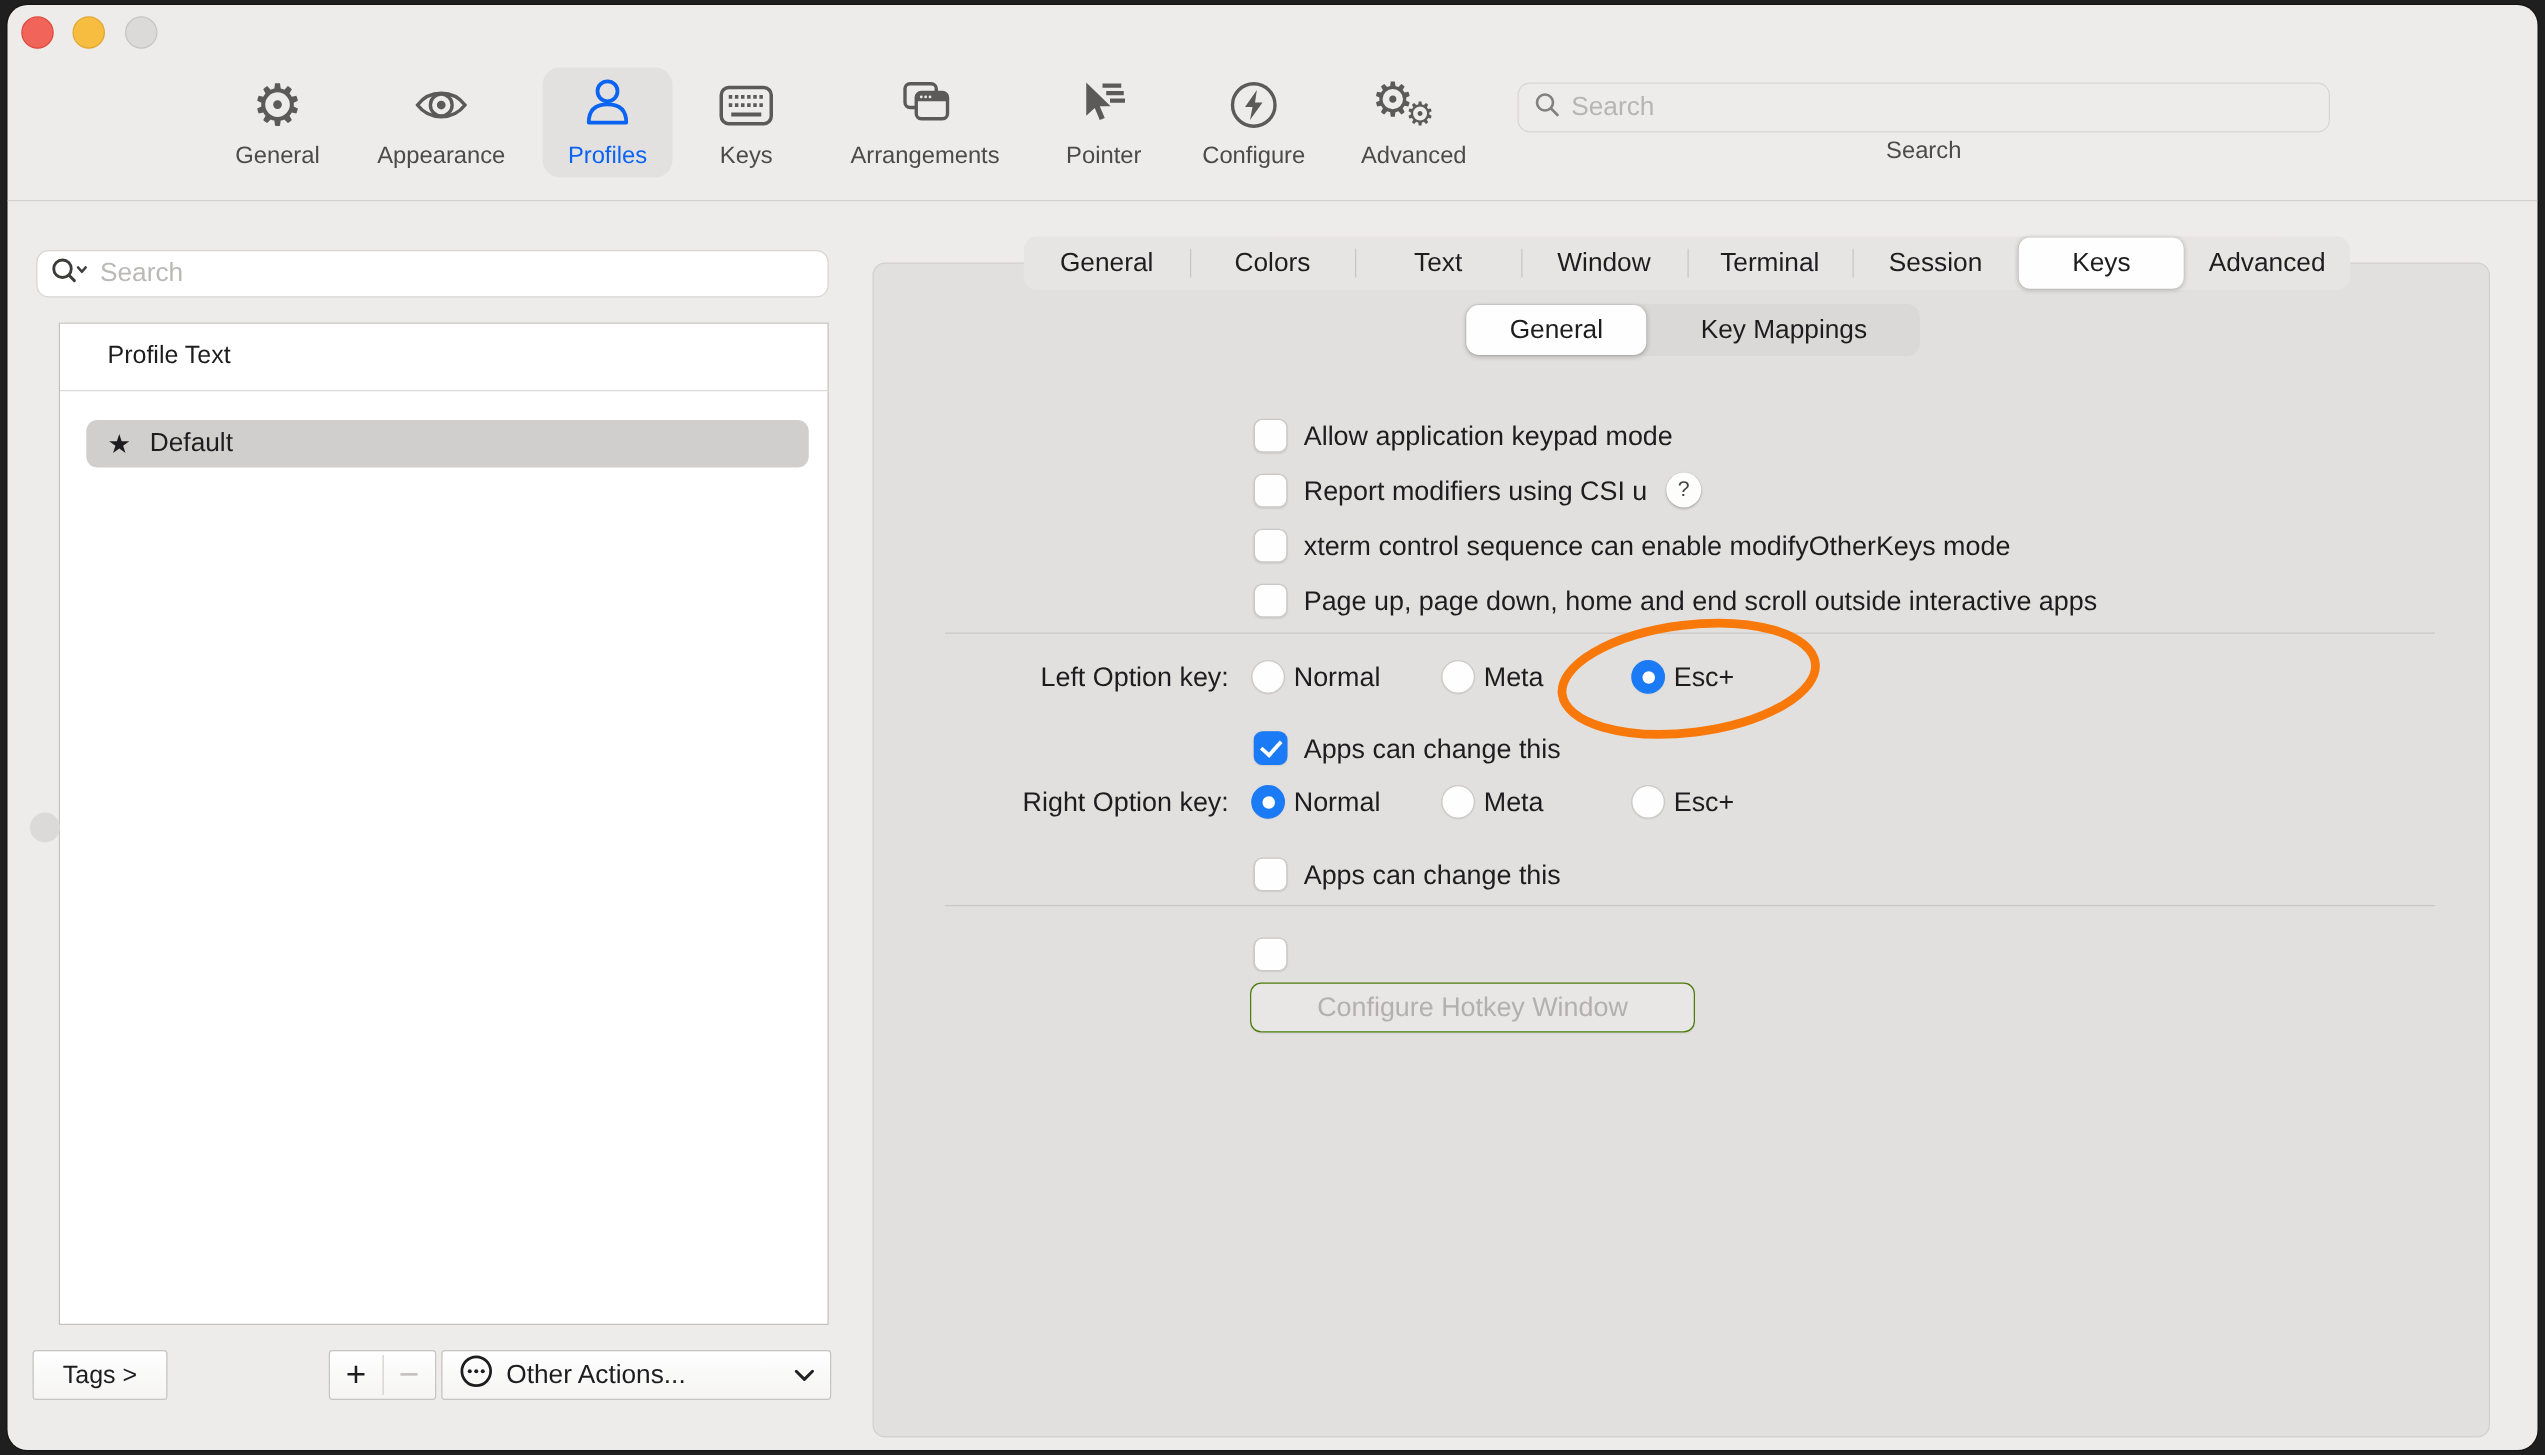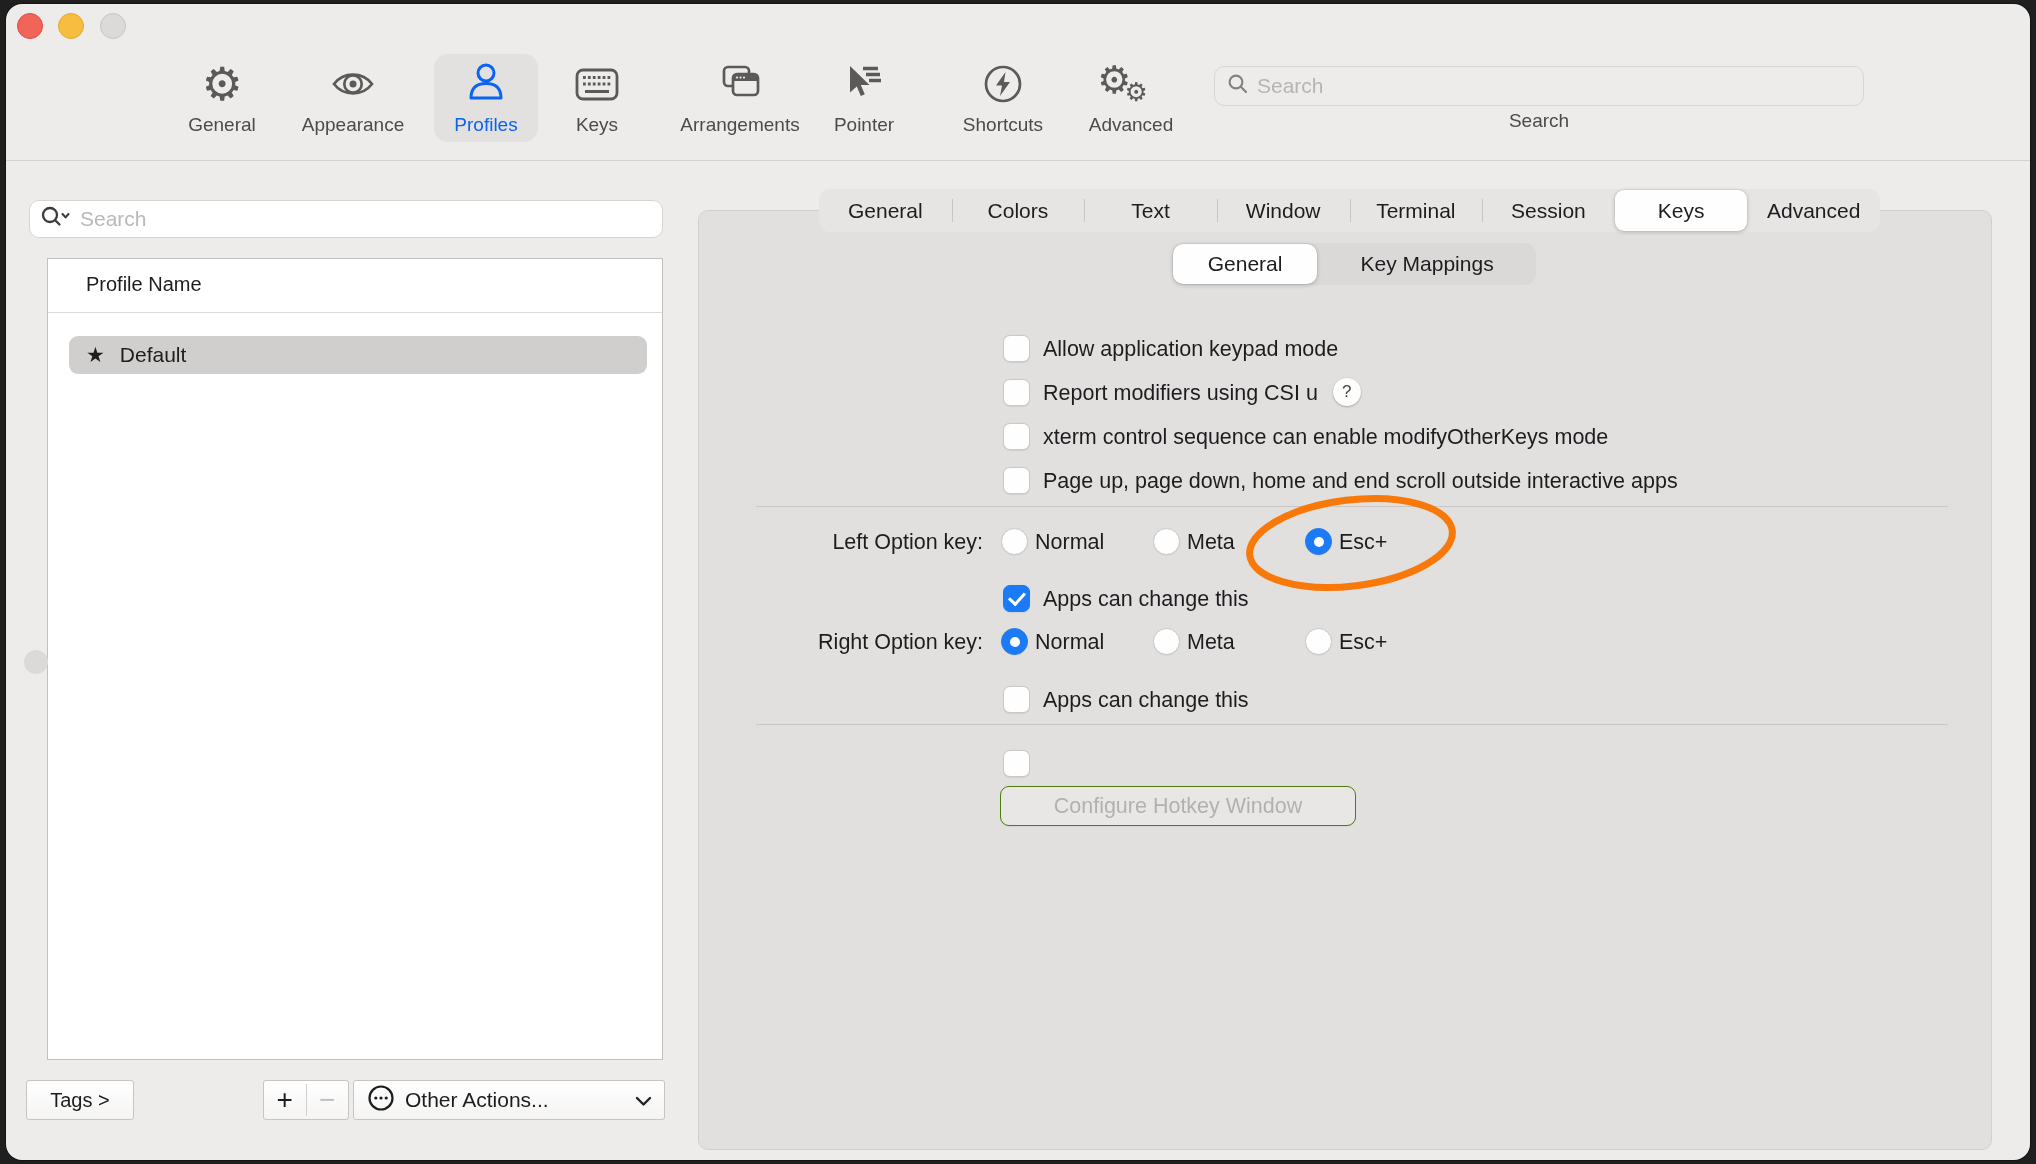--- a/index.html
+++ b/index.html
@@ -128,41 +128,41 @@
             <rect x="8" y="7" width="25" height="19" rx="4"></rect>
             <rect x="17" y="14" width="25" height="21" rx="4" fill="#edecea"></rect>
             <path d="M20.5 14 h18 a3.5 3.5 0 0 1 3.5 3.5 V21 H17 v-3.5 a3.5 3.5 0 0 1 3.5 -3.5 Z" fill="currentColor" stroke="none"></path>
             <circle cx="21" cy="17.5" r="1.1" fill="#edecea" stroke="none"></circle>
             <circle cx="24.5" cy="17.5" r="1.1" fill="#edecea" stroke="none"></circle>
             <circle cx="28" cy="17.5" r="1.1" fill="#edecea" stroke="none"></circle>
           </svg>
         </span>
         <span class="tlabel">Arrangements</span>
       </div>
-      <div class="tb-item" style="left: 793px;">
+      <div class="tb-item" style="left: 812px;">
         <span class="ticon">
           <svg width="48" height="48" viewBox="0 0 48 48">
             <g stroke="currentColor" stroke-width="3.4">
               <line x1="23" y1="8.5" x2="38" y2="8.5"></line>
               <line x1="26" y1="14.5" x2="40" y2="14.5"></line>
               <line x1="29" y1="20.5" x2="41" y2="20.5"></line>
             </g>
             <path d="M10 6 L10 32.5 L16.8 26.4 L20.8 36 L24.8 34.3 L20.8 25 L29.5 25 Z" fill="currentColor"></path>
           </svg>
         </span>
         <span class="tlabel">Pointer</span>
       </div>
       <div class="tb-item" style="left: 932px;">
         <span class="ticon">
           <svg width="48" height="48" viewBox="0 0 48 48" fill="none">
             <circle cx="24" cy="24" r="17" stroke="currentColor" stroke-width="2.7"></circle>
             <path d="M26.5 12 L17 25.5 L23 25.5 L21 36 L31 22 L25 22 Z" fill="currentColor"></path>
           </svg>
         </span>
-        <span class="tlabel">Shortcuts</span>
+        <span class="tlabel">Configure</span>
       </div>
       <div class="tb-item" style="left: 1060px;">
         <span class="ticon">
           <span class="glyph g-big">⚙</span>
           <span class="glyph g-small">⚙</span>
         </span>
         <span class="tlabel">Advanced</span>
       </div>
     </div>
 
@@ -183,21 +183,21 @@
       <svg width="32" height="24" viewBox="0 0 32 24" fill="none" stroke="currentColor" stroke-width="2.3">
           <circle cx="10" cy="10" r="7"></circle>
           <line x1="15.2" y1="15.2" x2="19.5" y2="19.5" stroke-linecap="round"></line>
           <polyline points="22.5,9 25.5,12.4 28.5,9" stroke-width="2.1" stroke-linecap="round" stroke-linejoin="round"></polyline>
         </svg>
     </span>
     <input type="text" placeholder="Search" style="">
   </div>
 
   <div class="list-box">
-    <div class="list-header">Profile Name</div>
+    <div class="list-header">Profile Text</div>
     <div class="list-header-line"></div>
     <div id="profile-rows">
         <div class="profile-row selected" style="top: 77px;">
           <span class="star">★</span>
           <span>Default</span>
         </div>
       </div>
   </div>
   <div class="drag-dot"></div>
 

